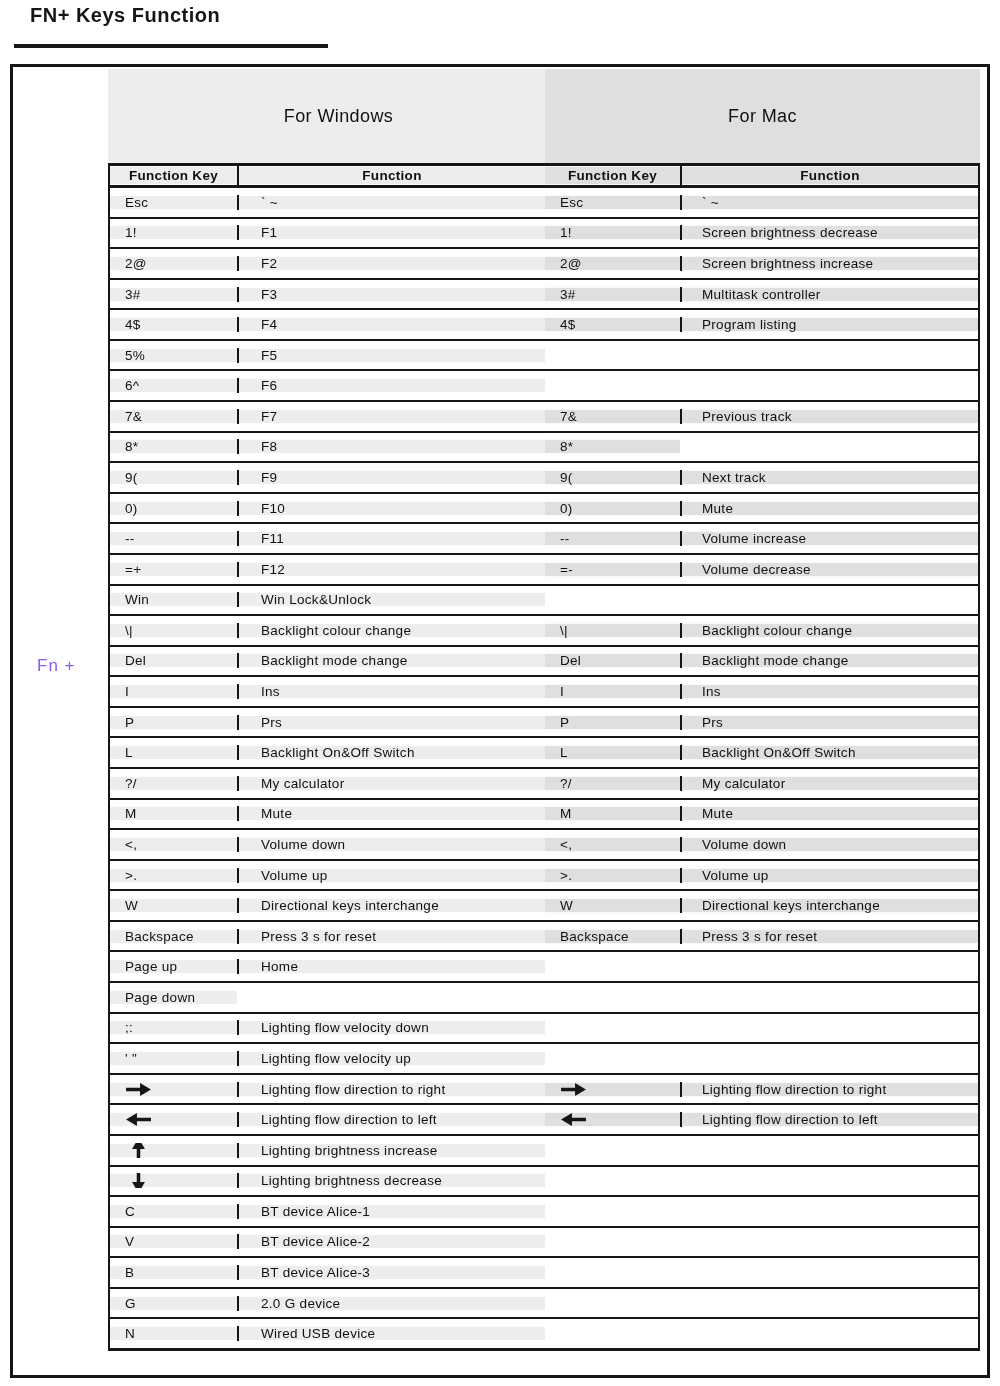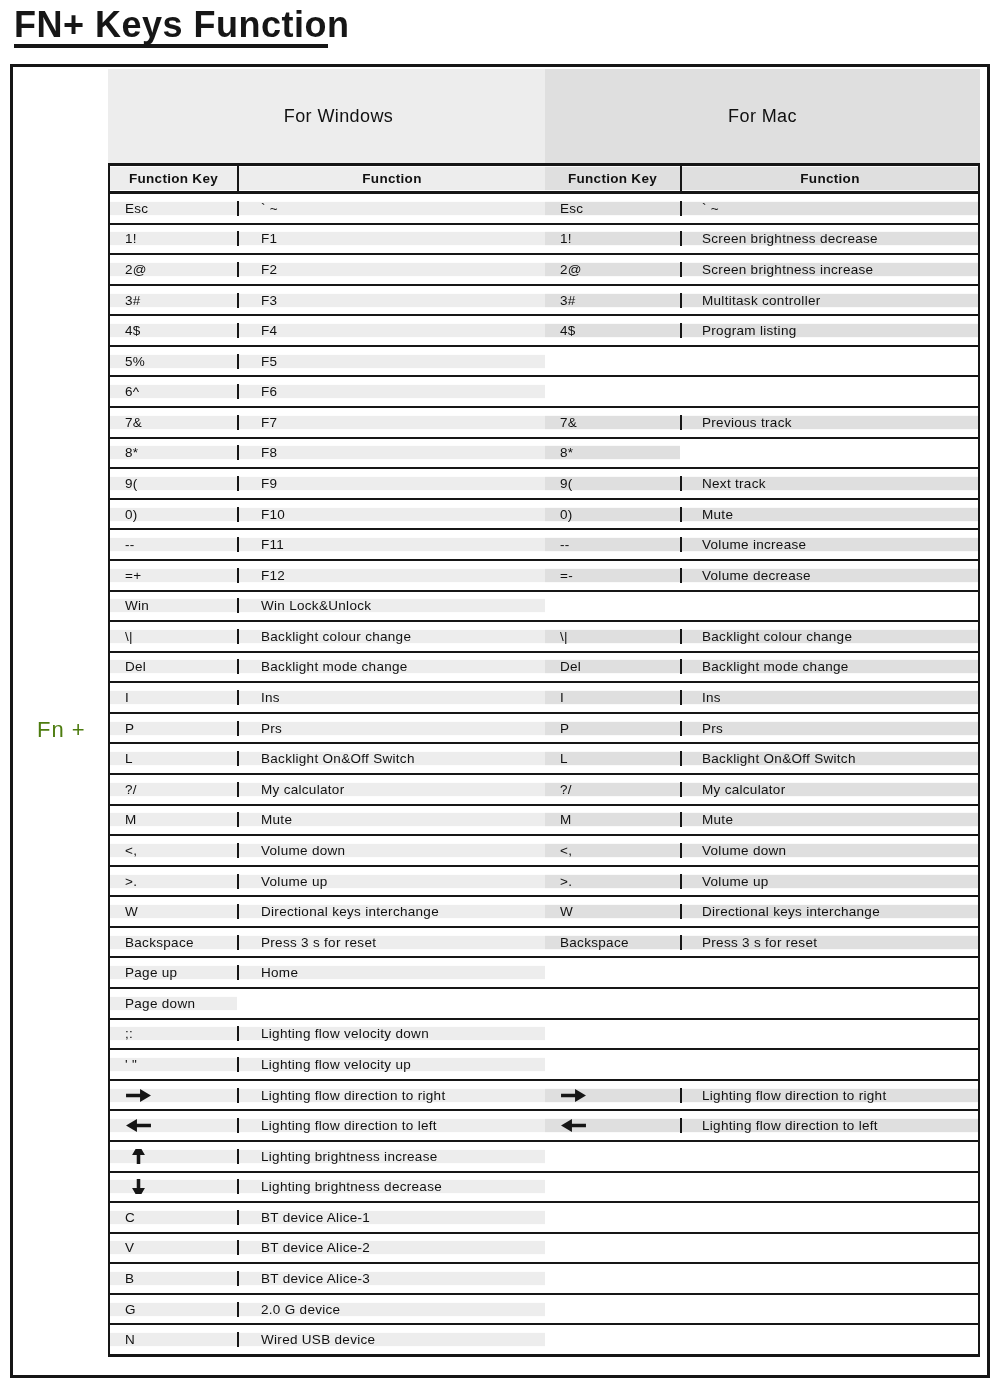--- a/index.html
+++ b/index.html
@@ -11,52 +11,52 @@
   *{margin:0;padding:0;box-sizing:border-box;}
   html,body{background:#ffffff;}
   body{
     width:1000px;height:1386px;
     font-family:"Liberation Sans", sans-serif;
     color:var(--ink);
     position:relative;
     overflow:hidden;
   }
   .page-title{
-    position:absolute;left:14px;top:4px;
-    font-size:36px;font-weight:700;letter-spacing:.5px;
+    position:absolute;left:30px;top:4px;
+    font-size:20px;font-weight:700;letter-spacing:.5px;
   }
   .title-underline{
     position:absolute;left:14px;top:44px;
     width:314px;height:4px;background:var(--line);
   }
   .outer-box{
     position:absolute;left:10px;top:64px;
     width:980px;height:1314px;
     border:3px solid var(--line);
     background:#fff;
   }
   .fn-label{
-    position:absolute;left:24px;top:650px;
-    font-size:22px;letter-spacing:1px;color:#4d7c0f;
+    position:absolute;left:24px;top:589px;
+    font-size:17px;letter-spacing:1px;color:#8b5cf6;
   }
   .kbtable{
     position:absolute;left:95px;top:2px;
     width:872px;
   }
   .band{display:flex;height:94px;}
   .band-cell{display:flex;align-items:center;justify-content:center;font-size:18px;letter-spacing:.4px;color:#111;}
   .band-win{width:437px;background:var(--win-bg);padding-left:24px;}
   .band-mac{flex:1;background:var(--mac-bg);}
   .grid{
     border-left:2px solid var(--line);
     border-right:2px solid var(--line);
     border-bottom:3px solid var(--line);
   }
   .subheader{
-    display:flex;height:31px;
+    display:flex;height:25px;
     border-top:3px solid var(--line);
     border-bottom:3px solid var(--line);
     font-size:13px;font-weight:700;letter-spacing:.2px;
   }
   .subheader .c{justify-content:center;}
   .body{display:flex;flex-direction:column;height:1160px;}
   .row{display:flex;flex:1;min-height:0;align-items:center;}
   .row + .row{border-top:2px solid var(--line);}
   .c{
     display:flex;align-items:center;

